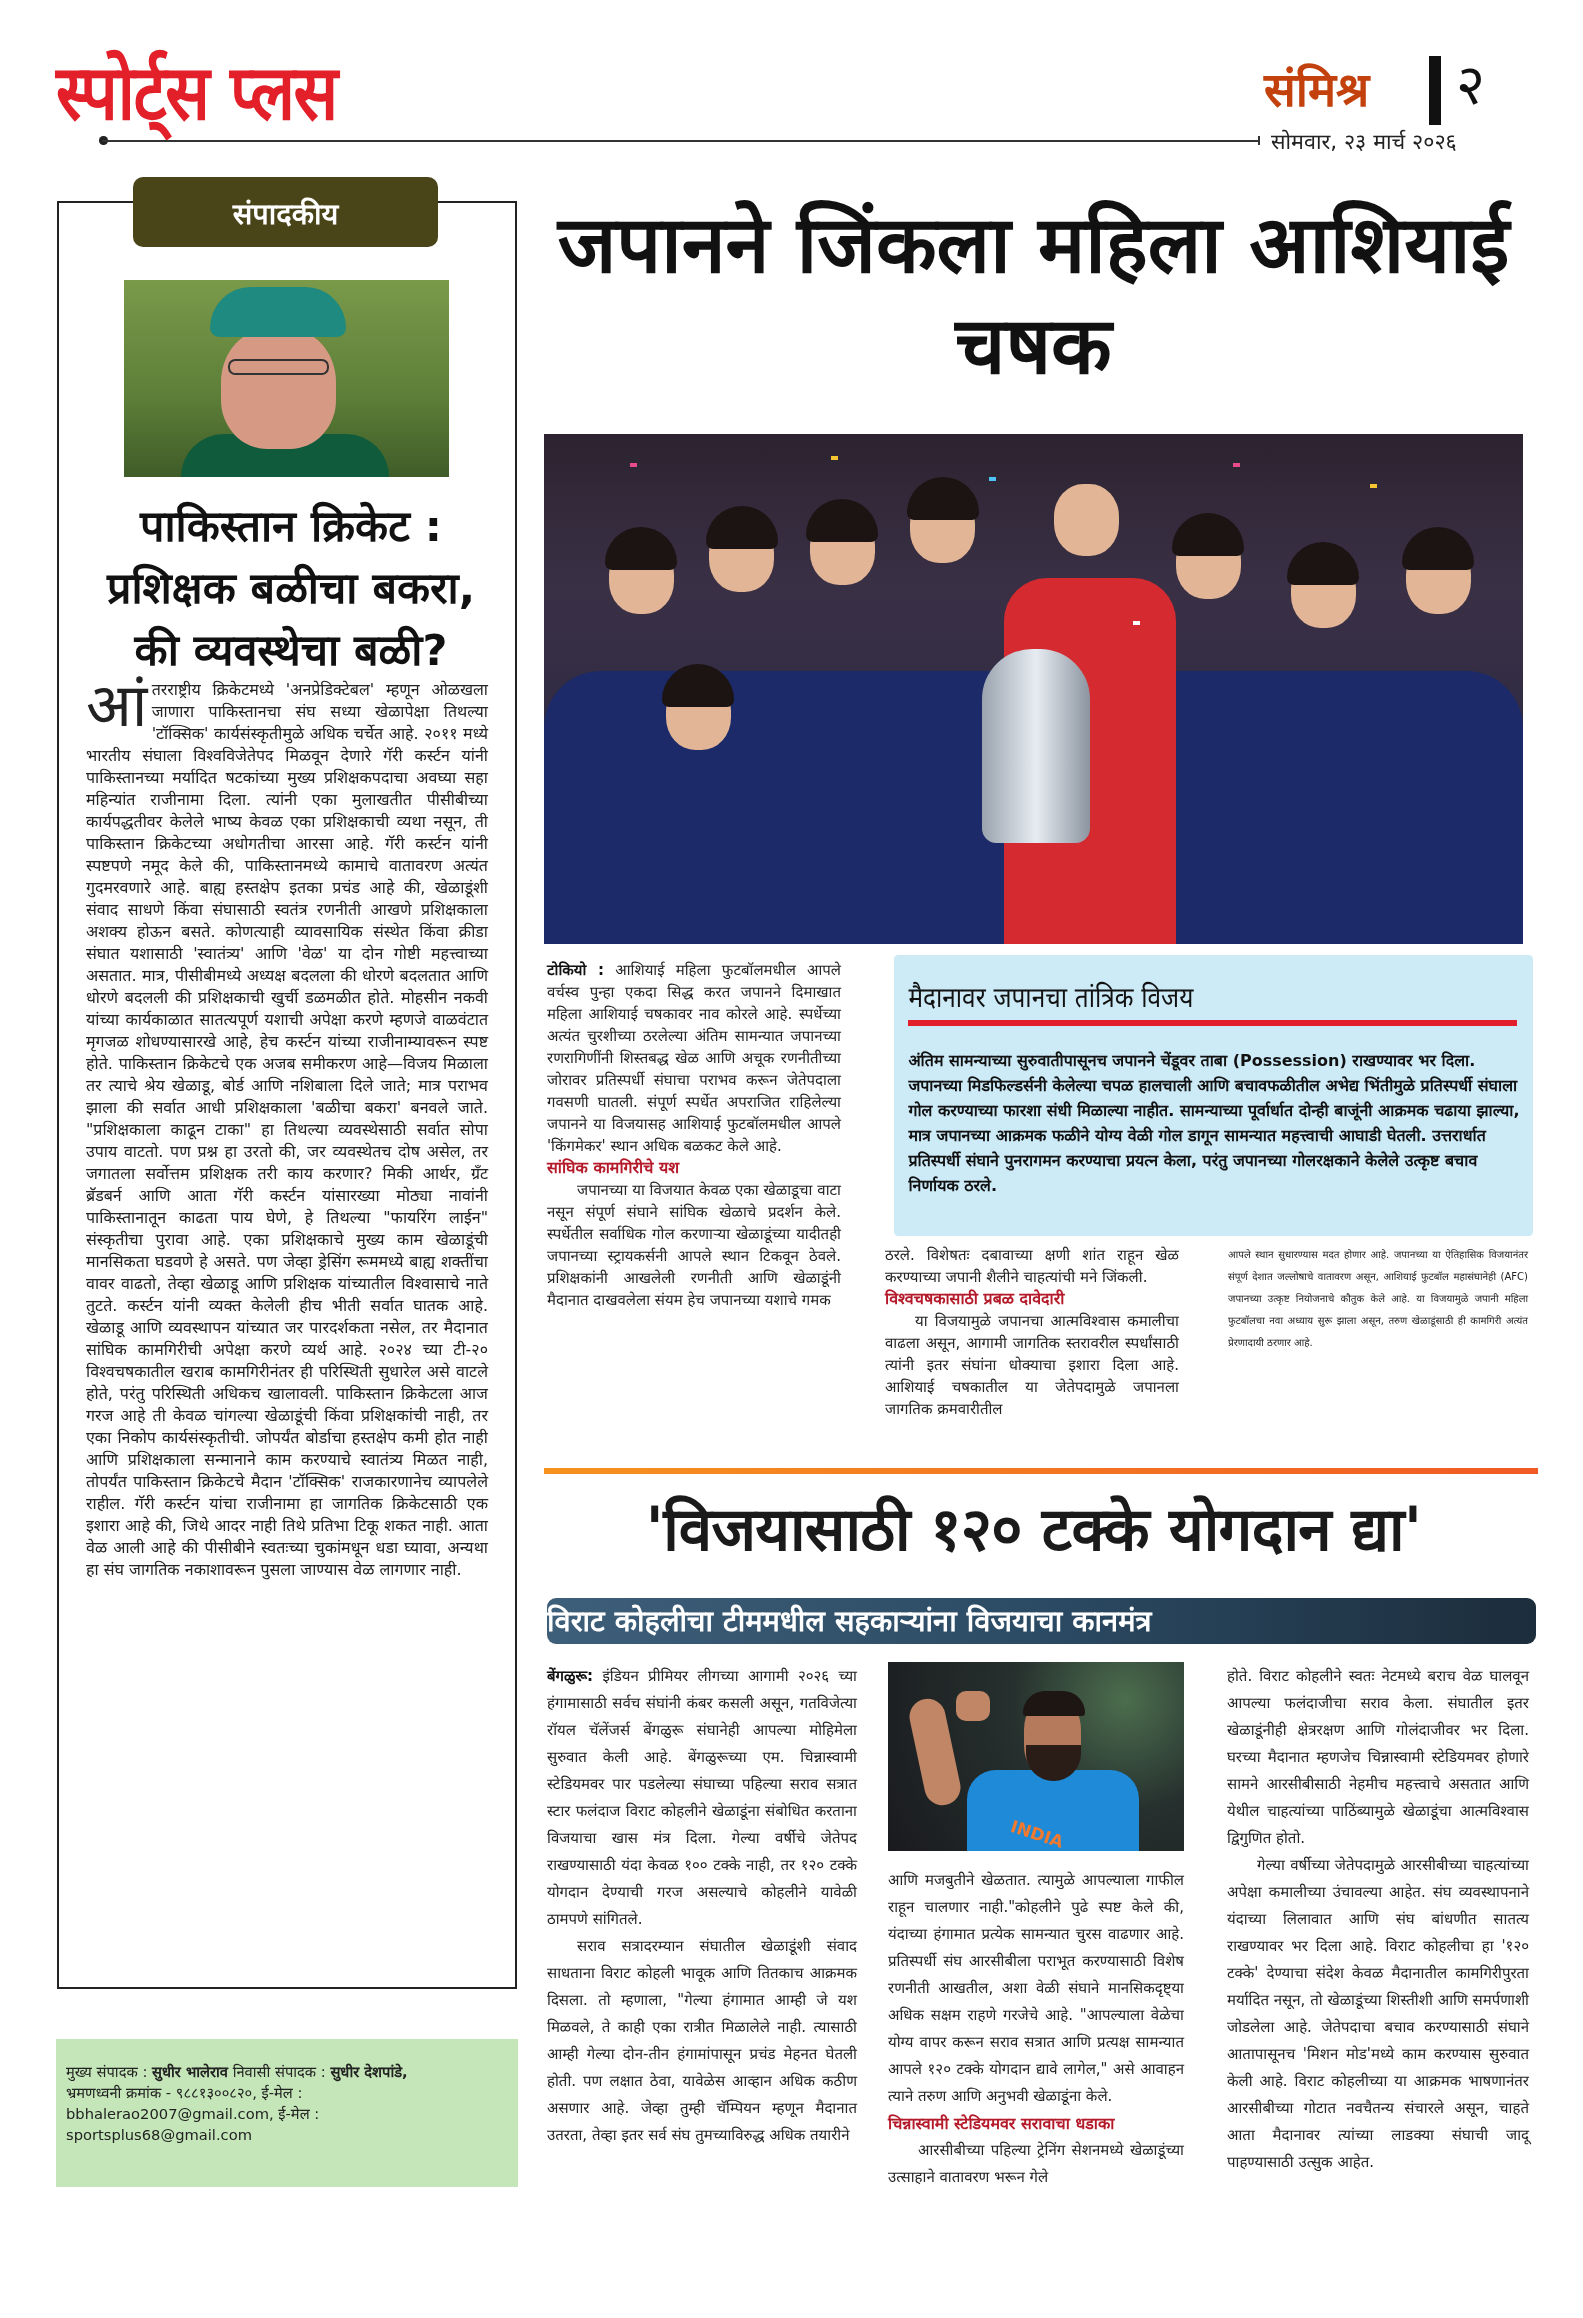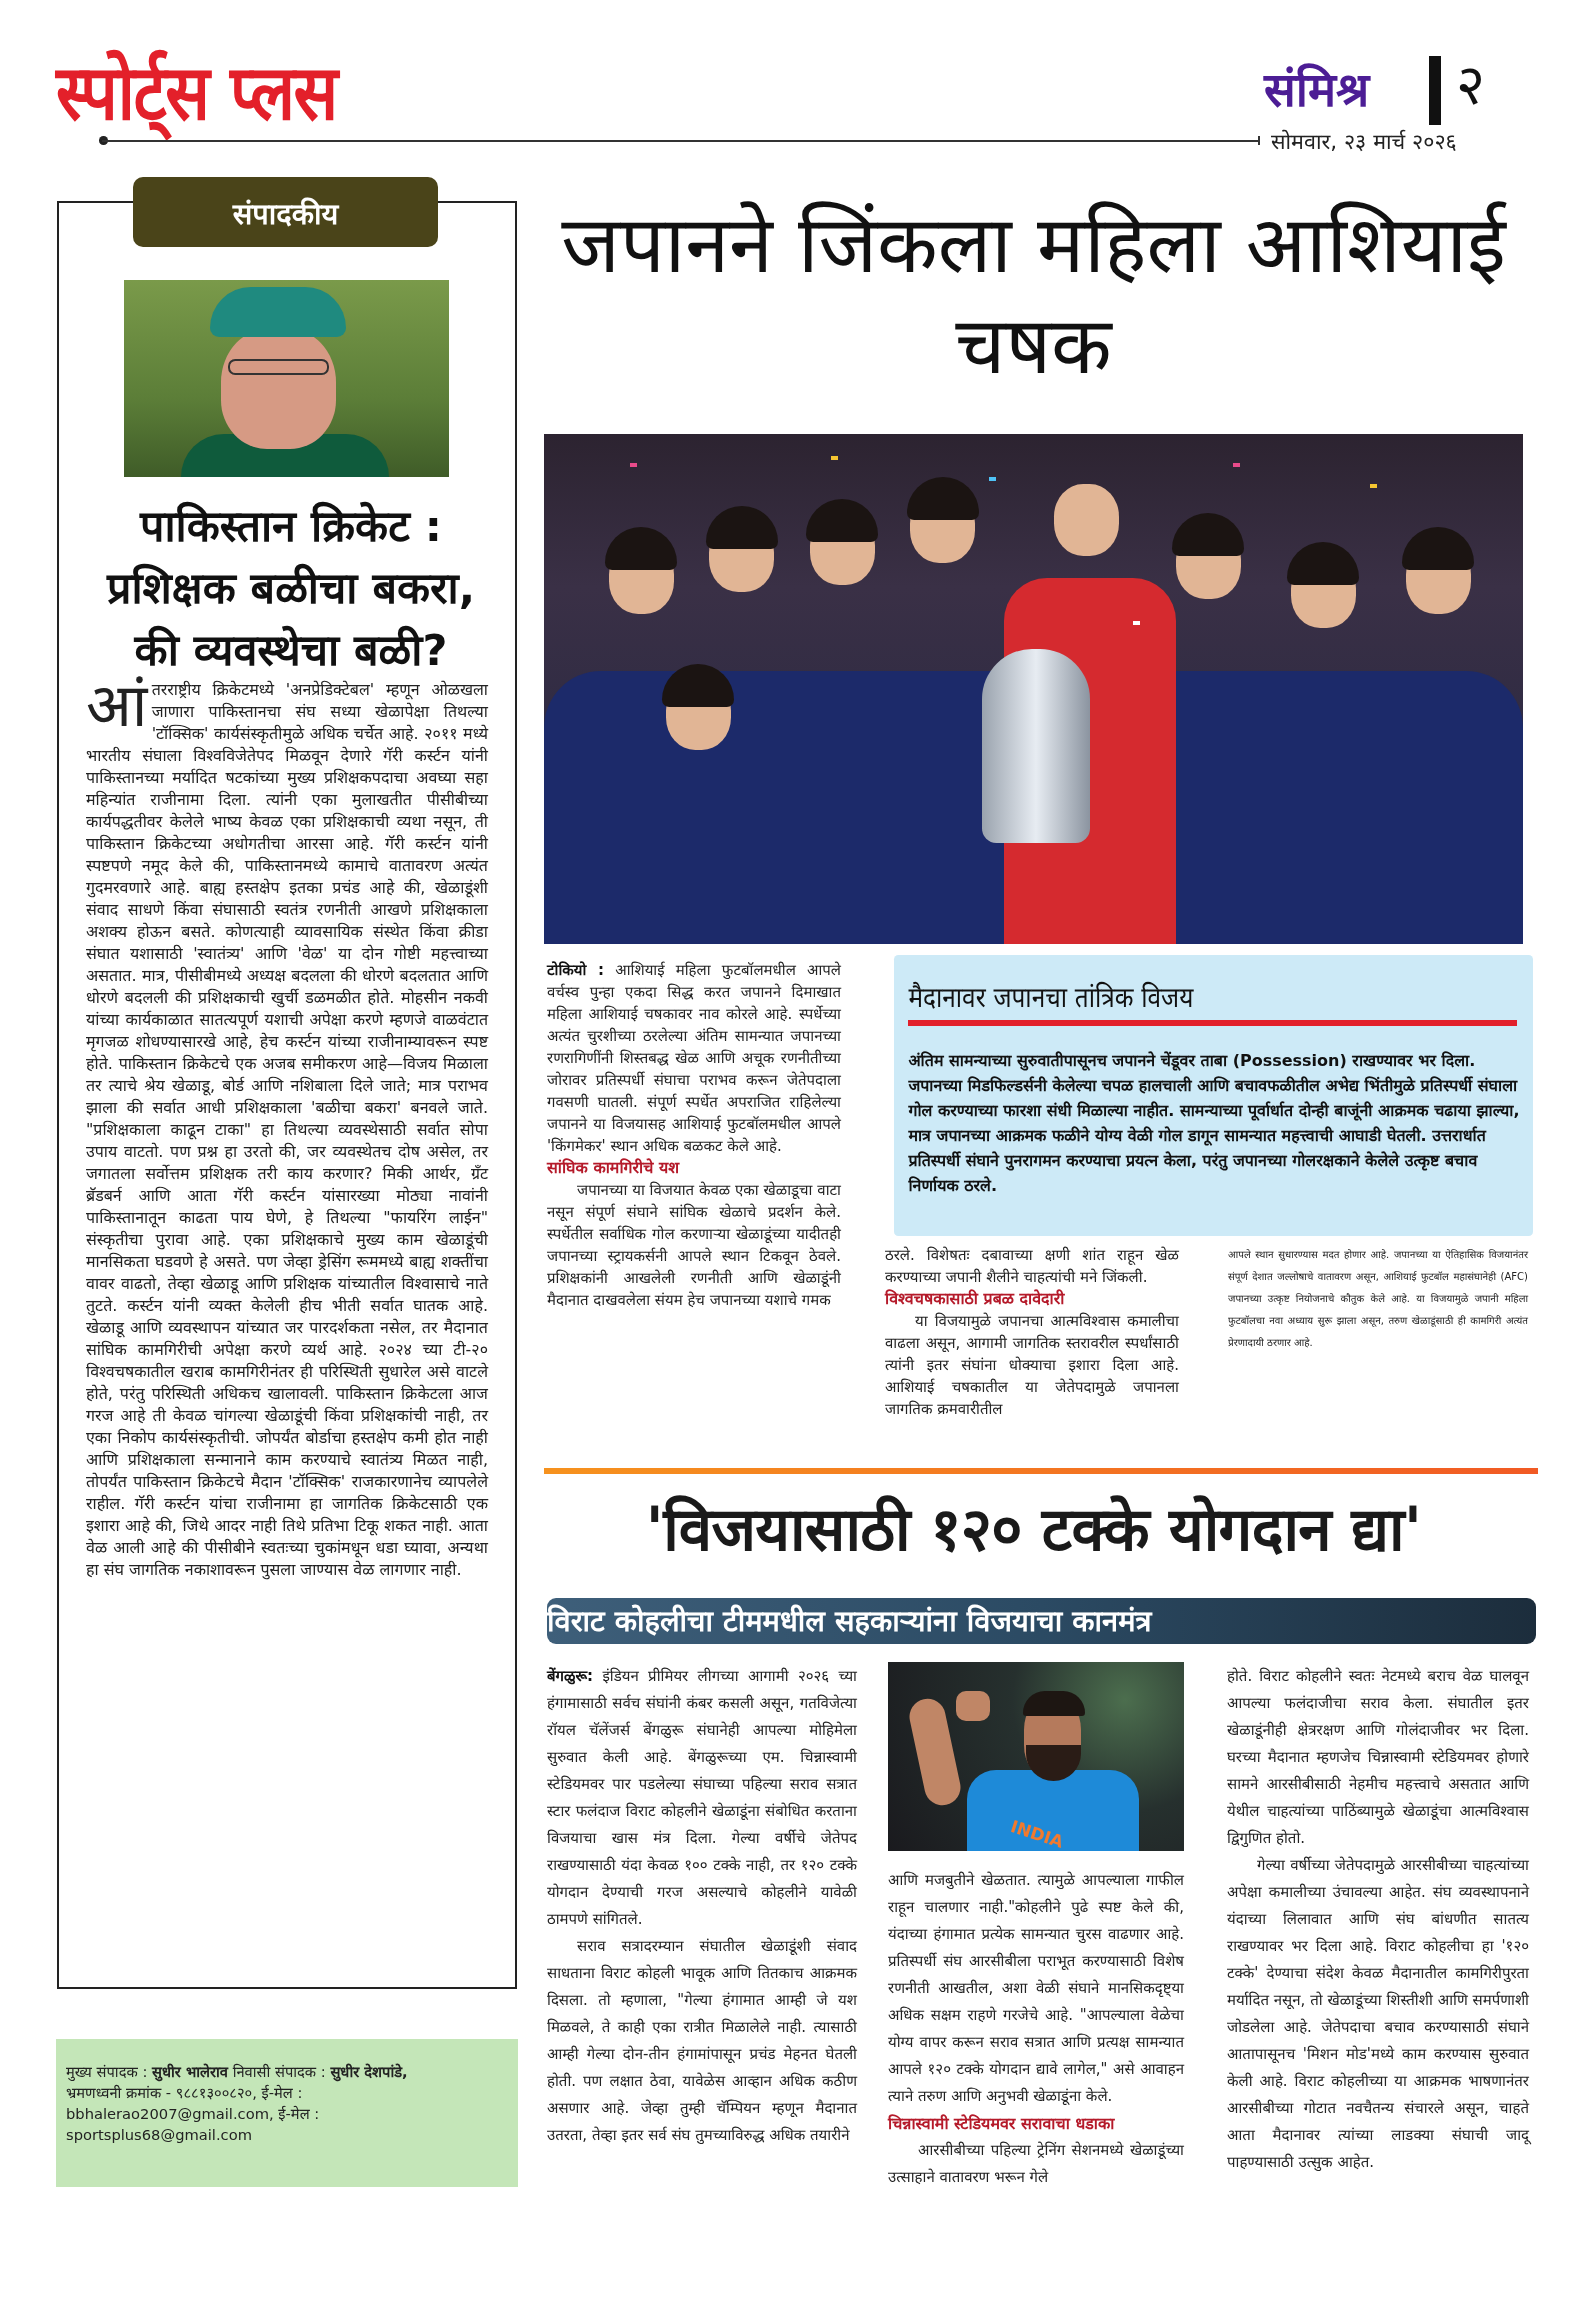--- a/index.html
+++ b/index.html
@@ -3,21 +3,21 @@
 <meta charset="utf-8">
 <style>
   * { box-sizing: border-box; margin: 0; padding: 0; }
   html, body { width: 1583px; height: 2319px; background: #ffffff; overflow: hidden; }
   body { position: relative; font-family: "DejaVu Sans", sans-serif; color: #1a1a1a; }
 
   
   .masthead-logo { position: absolute; left: 56px; top: 56px; font-family: "DejaVu Sans", sans-serif; font-weight: bold; font-size: 66px; color: #e3202a; letter-spacing: -1.4px; line-height: 1; transform: scaleY(1.15); transform-origin: left top; }
   .masthead-rule { position: absolute; left: 102px; top: 140px; width: 1156px; height: 2.2px; background: #333; }
   .masthead-rule-dot { position: absolute; left: 99px; top: 136px; width: 8.6px; height: 8.6px; border-radius: 50%; background: #222; }
-  .section-title { position: absolute; left: 1264px; top: 66px; font-size: 47px; font-weight: bold; color: #4c1d95; line-height: 1; }
+  .section-title { position: absolute; left: 1264px; top: 66px; font-size: 47px; font-weight: bold; color: #c2410c; line-height: 1; }
   .section-bar { position: absolute; left: 1429px; top: 56px; width: 11.5px; height: 69px; background: #111; }
   .page-number { position: absolute; left: 1456px; top: 57px; font-size: 56px; color: #111; line-height: 1; }
   .date-tick { position: absolute; left: 1258px; top: 136px; width: 2.2px; height: 8.6px; background: #333; }
   .dateline { position: absolute; left: 1271px; top: 126px; font-size: 21.5px; color: #222; font-family: "DejaVu Sans", sans-serif; }
 
   
   .editorial-box { position: absolute; left: 57px; top: 201px; width: 460px; height: 1788px; border: 2.2px solid #222; }
   .editorial-badge { position: absolute; left: 133px; top: 177px; width: 305px; height: 70px; background: #4a4419; border-radius: 10px; color: #fff; font-size: 29px; font-weight: bold; display: flex; align-items: center; justify-content: center; }
   .editorial-photo { position: absolute; left: 124px; top: 280px; width: 325px; height: 197px; overflow: hidden; background: linear-gradient(180deg, #7a9a4a 0%, #5c7e38 60%, #3f5c28 100%); }
   .editorial-photo .cap { position: absolute; left: 86px; top: 7.2px; width: 136px; height: 50px; background: #1f8a7f; border-radius: 65px 65px 14.4px 14.4px; }
@@ -25,21 +25,21 @@
   .editorial-photo .glasses { position: absolute; left: 104px; top: 79px; width: 101px; height: 16px; border: 2.9px solid #333; border-radius: 7.2px; }
   .editorial-photo .shirt { position: absolute; left: 57px; top: 154px; width: 208px; height: 57px; background: #0f5b3c; border-radius: 43px 43px 0 0; }
   .editorial-headline { position: absolute; left: 79px; top: 495px; width: 424px; text-align: center; font-size: 43px; font-weight: bold; line-height: 62px; color: #111; }
   .editorial-body { position: absolute; left: 86px; top: 679px; width: 402px; font-size: 16px; line-height: 22px; text-align: justify; color: #222; }
   .dropcap { float: left; font-size: 60px; line-height: 50px; margin-right: 4.3px; margin-top: 1.4px; font-weight: normal; }
 
   .imprint { position: absolute; left: 56px; top: 2039px; width: 462px; height: 148px; background: #c4e6b8; padding: 21.5px 10px 7.2px 10px; font-size: 14.7px; line-height: 21px; color: #222; }
   .imprint b { font-weight: bold; }
 
   
-  .japan-headline { position: absolute; left: 531px; top: 195px; width: 1005px; text-align: center; font-size: 79px; font-weight: normal; line-height: 101px; color: #111; }
+  .japan-headline { position: absolute; left: 531px; top: 195px; width: 1005px; text-align: center; font-size: 79px; font-weight: bold; line-height: 101px; color: #111; }
   .japan-photo { position: absolute; left: 544px; top: 434px; width: 979px; height: 510px; overflow: hidden; background: linear-gradient(180deg, #2c2330 0%, #3a3046 30%, #20243f 100%); }
   .japan-photo .crowd { position: absolute; bottom: 0; height: 273px; background: #1c2a6a; border-radius: 57px 57px 0 0; }
   .japan-photo .head { position: absolute; width: 65px; height: 72px; border-radius: 45%; background: #e1b595; }
   .japan-photo .hair { position: absolute; width: 72px; height: 43px; border-radius: 36px 36px 7.2px 7.2px; background: #1b1412; }
   .japan-photo .redshirt { position: absolute; left: 460px; top: 144px; width: 172px; height: 373px; background: #d52a2f; border-radius: 43px 43px 0 0; }
   .japan-photo .trophy { position: absolute; left: 438px; top: 215px; width: 108px; height: 194px; background: linear-gradient(90deg,#9aa3ae,#e7ecf2,#8b94a0); border-radius: 50px 50px 14.4px 14.4px; }
   .japan-photo .confetti { position: absolute; width: 7.2px; height: 4.3px; }
 
   .japan-body-col1 { position: absolute; left: 547px; top: 959px; width: 294px; font-size: 15px; line-height: 22px; text-align: justify; color: #222; }
   .dateline-bold { font-weight: bold; color: #111; }

